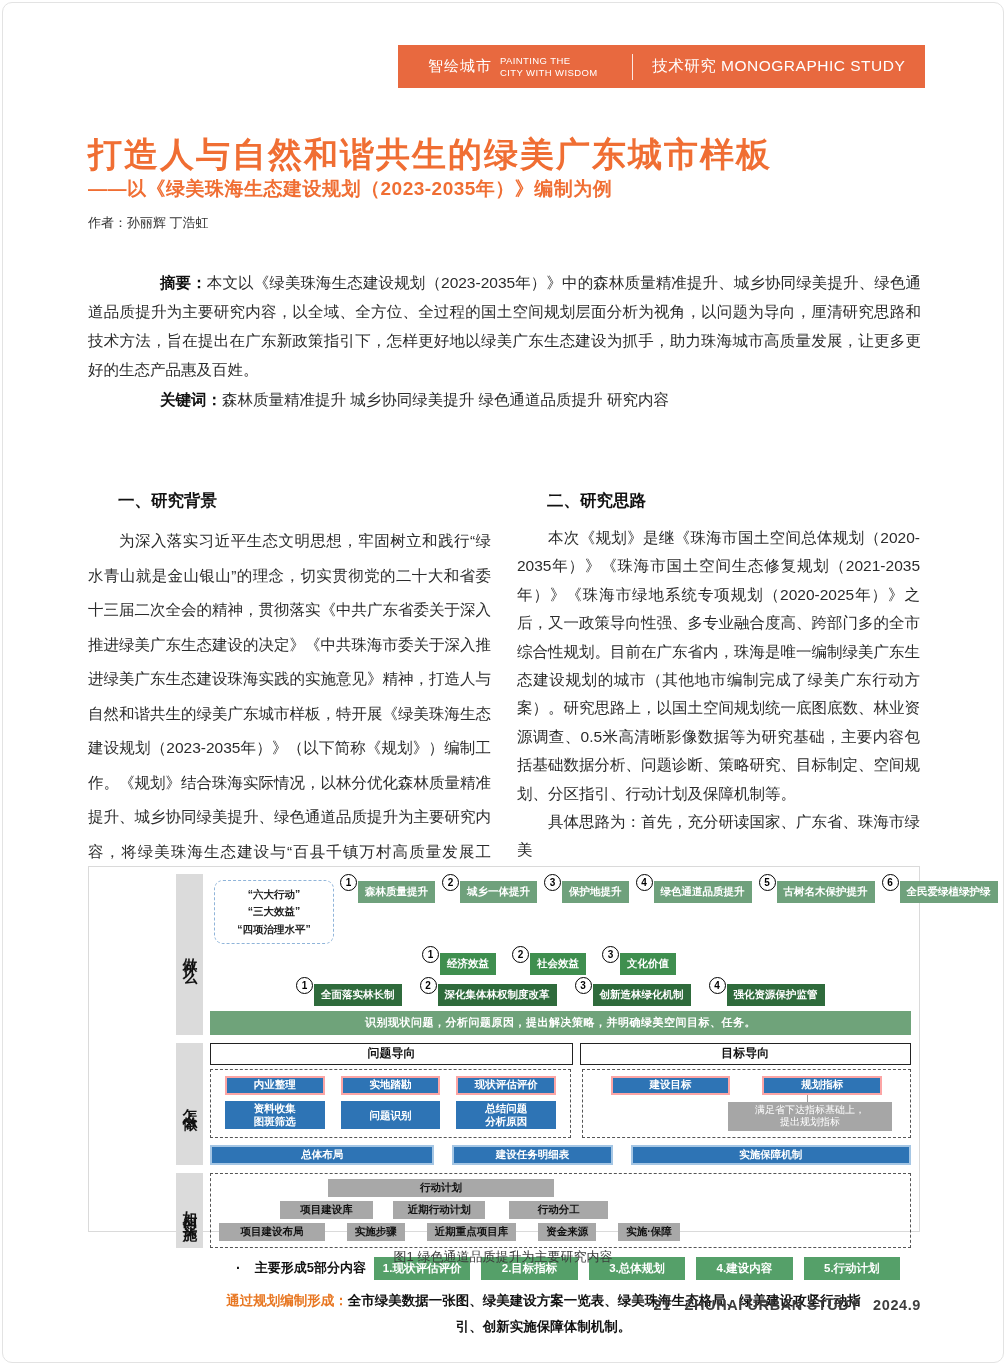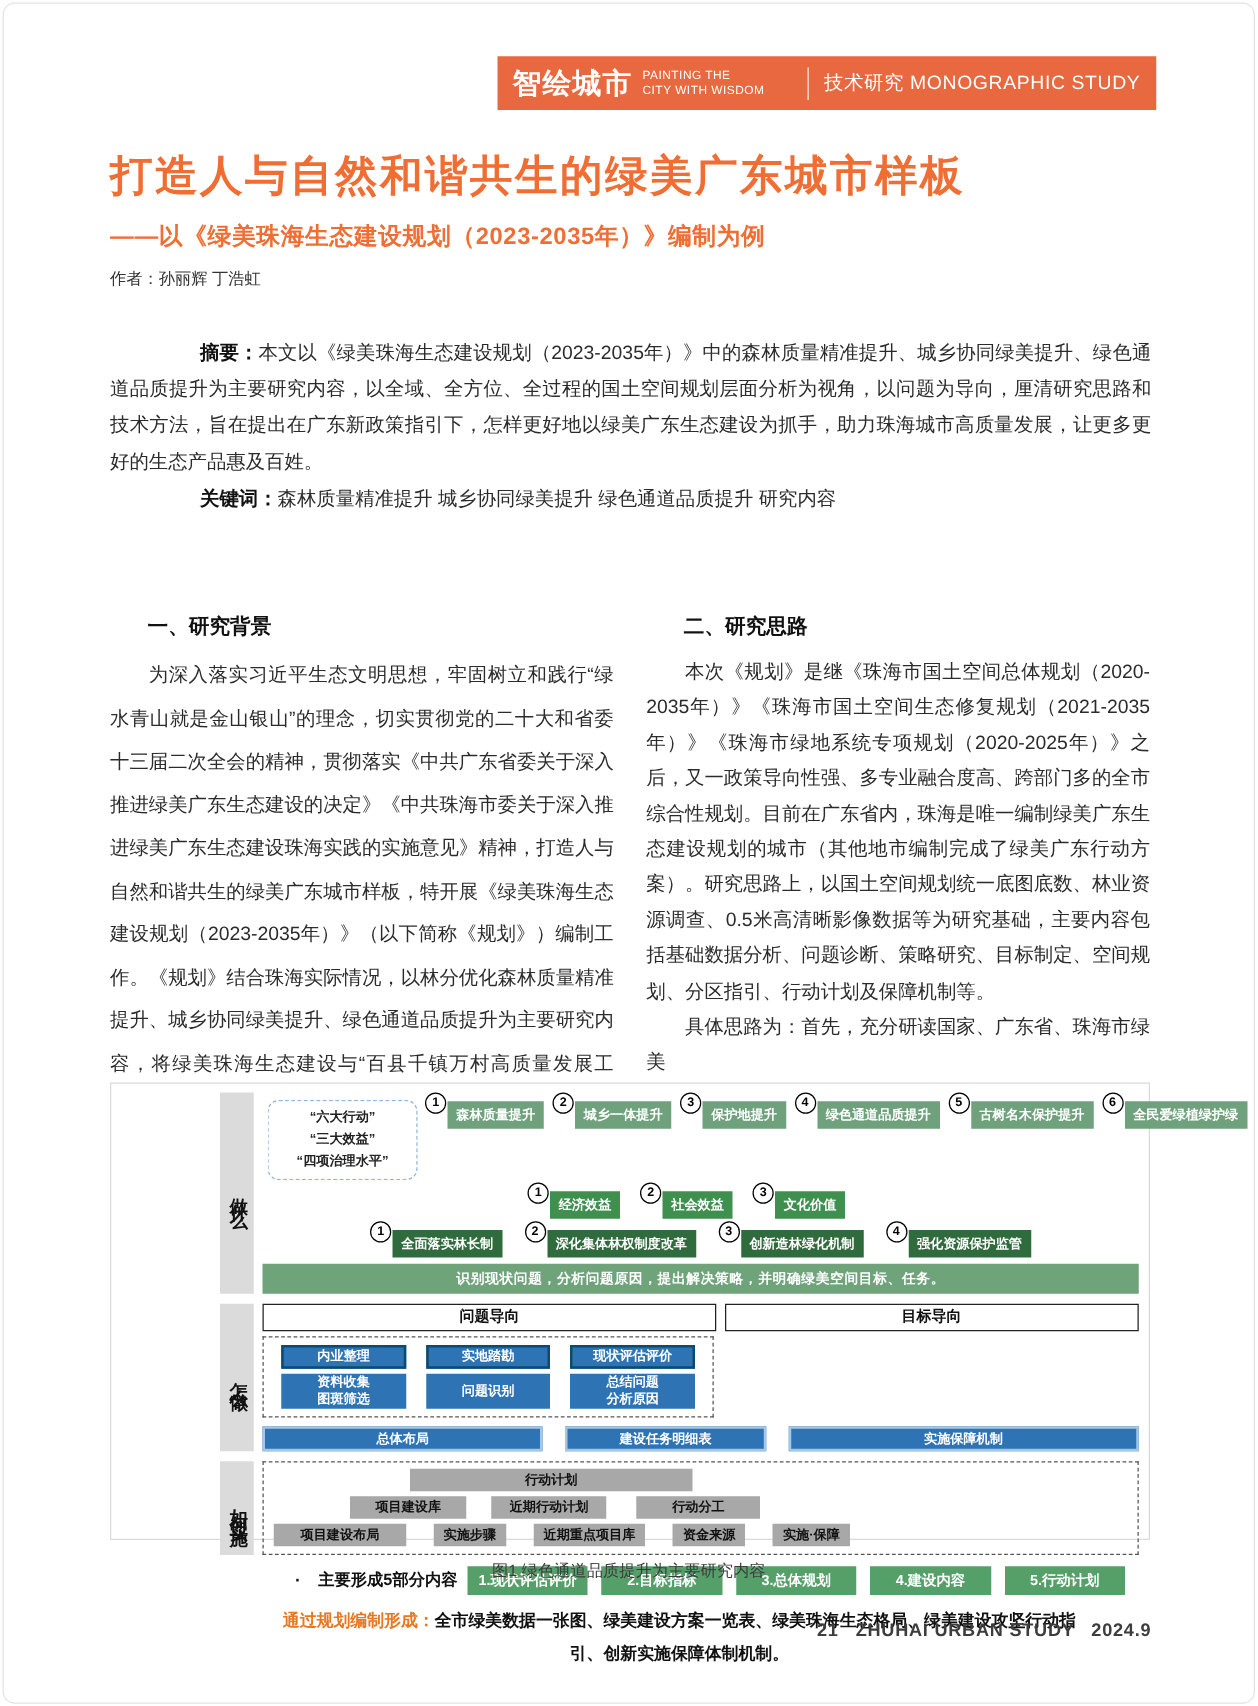--- a/index.html
+++ b/index.html
@@ -8,27 +8,27 @@
     font-family:"Liberation Sans","DejaVu Sans",sans-serif;color:#2b2b2b;
     overflow:hidden;
   }
   .page-frame{position:absolute;inset:2px;border:1px solid #e3e3e3;border-radius:10px;pointer-events:none;}
 
   
   .banner{
     position:absolute;left:398px;top:45px;width:527px;height:43px;
     background:#E8693F;color:#fff;display:flex;align-items:center;box-sizing:border-box;
   }
-  .banner .brand-cn{font-size:23px;font-weight:bold;margin-left:12px;letter-spacing:1px;white-space:nowrap;}
+  .banner .brand-cn{font-size:15px;font-weight:normal;margin-left:30px;letter-spacing:1px;white-space:nowrap;}
   .banner .brand-en{font-size:9.5px;line-height:1.2;margin-left:8px;letter-spacing:.4px;white-space:nowrap;}
   .banner .divider{width:1px;height:26px;background:rgba(255,255,255,.85);margin-left:34px;}
   .banner .right{flex:1;text-align:center;font-size:15.5px;letter-spacing:.5px;white-space:nowrap;}
 
   
-  .title{position:absolute;left:88px;top:118px;font-size:34px;font-weight:bold;color:#F06E33;letter-spacing:2px;white-space:nowrap;}
+  .title{position:absolute;left:88px;top:132px;font-size:34px;font-weight:bold;color:#F06E33;letter-spacing:2px;white-space:nowrap;}
   .subtitle{position:absolute;left:88px;top:176px;font-size:19px;font-weight:bold;color:#F06E33;letter-spacing:.5px;white-space:nowrap;}
   .authors{position:absolute;left:88px;top:214px;font-size:13px;color:#333;}
 
   
   .abstract{position:absolute;left:88px;top:268px;width:833px;font-size:15.5px;line-height:29px;text-align:justify;}
   .abstract p{margin:0;text-indent:2em;}
   .abstract .kw{margin-top:1px;}
   .lbl{font-weight:bold;color:#111;margin-left:41px;}
 
   
@@ -80,21 +80,21 @@
   
   .hdr-row{display:flex;justify-content:space-between;margin-bottom:4px;}
   .hdr-box{border:1.5px solid #222;background:#fff;text-align:center;font-weight:bold;font-size:12px;padding:1.5px 0;color:#111;}
   .hdr-problem{width:51.5%;}
   .hdr-goal{width:47%;}
   .dash-row{display:flex;justify-content:space-between;}
   .dash-box{border:1.5px dashed #555;box-sizing:border-box;}
   .dash-problem{width:51.5%;padding:6px 14px;display:grid;grid-template-columns:1fr 1fr 1fr;gap:4px 16px;}
   .dash-goal{width:47%;padding:6px 12px;position:relative;}
   .bbox{background:#2E74B5;color:#fff;font-weight:bold;text-align:center;display:flex;align-items:center;justify-content:center;font-size:10.5px;}
-  .bbox-sm{height:15px;border:2px solid #0c4a6e;}
+  .bbox-sm{height:15px;border:2px solid #fca5a5;}
   .bbox-big{height:28px;white-space:pre-line;line-height:1.2;}
   .goal-row{display:flex;justify-content:space-around;}
   .goal-row .bbox-sm{width:38%;}
   .goal-connector{width:1px;height:7px;background:#999;margin-left:70%;}
   .goal-note{
     margin-left:44%;width:54%;background:#A6A6A6;color:#fff;text-align:center;
     font-size:10px;line-height:1.25;padding:2px 0;box-sizing:border-box;
   }
   .bars-row{display:flex;justify-content:space-between;margin-top:7px;}
   .bar-blue{background:#2E74B5;border:2px solid #A5C6E4;color:#fff;font-weight:bold;text-align:center;font-size:10.5px;padding:1px 0;box-sizing:border-box;}
@@ -252,20 +252,29 @@
         <div class="dash-box dash-problem">
           <div class="bbox bbox-sm">内业整理</div>
           <div class="bbox bbox-sm">实地踏勘</div>
           <div class="bbox bbox-sm">现状评估评价</div>
           <div class="bbox bbox-big">资料收集
 图斑筛选</div>
           <div class="bbox bbox-big">问题识别</div>
           <div class="bbox bbox-big">总结问题
 分析原因</div>
         </div>
+        <div class="dash-box dash-goal">
+          <div class="goal-row">
+            <div class="bbox bbox-sm">建设目标</div>
+            <div class="bbox bbox-sm">规划指标</div>
+          </div>
+          <div class="goal-connector"></div>
+          <div class="goal-note" style="white-space:pre-line;">满足省下达指标基础上，
+提出规划指标</div>
+        </div>
       </div>
       <div class="bars-row">
         <div class="bar-blue bar1">总体布局</div>
         <div class="bar-blue bar2">建设任务明细表</div>
         <div class="bar-blue bar3">实施保障机制</div>
       </div>
     </div>
   </div>
 
   <div class="fig-section" style="margin-bottom:0;">

